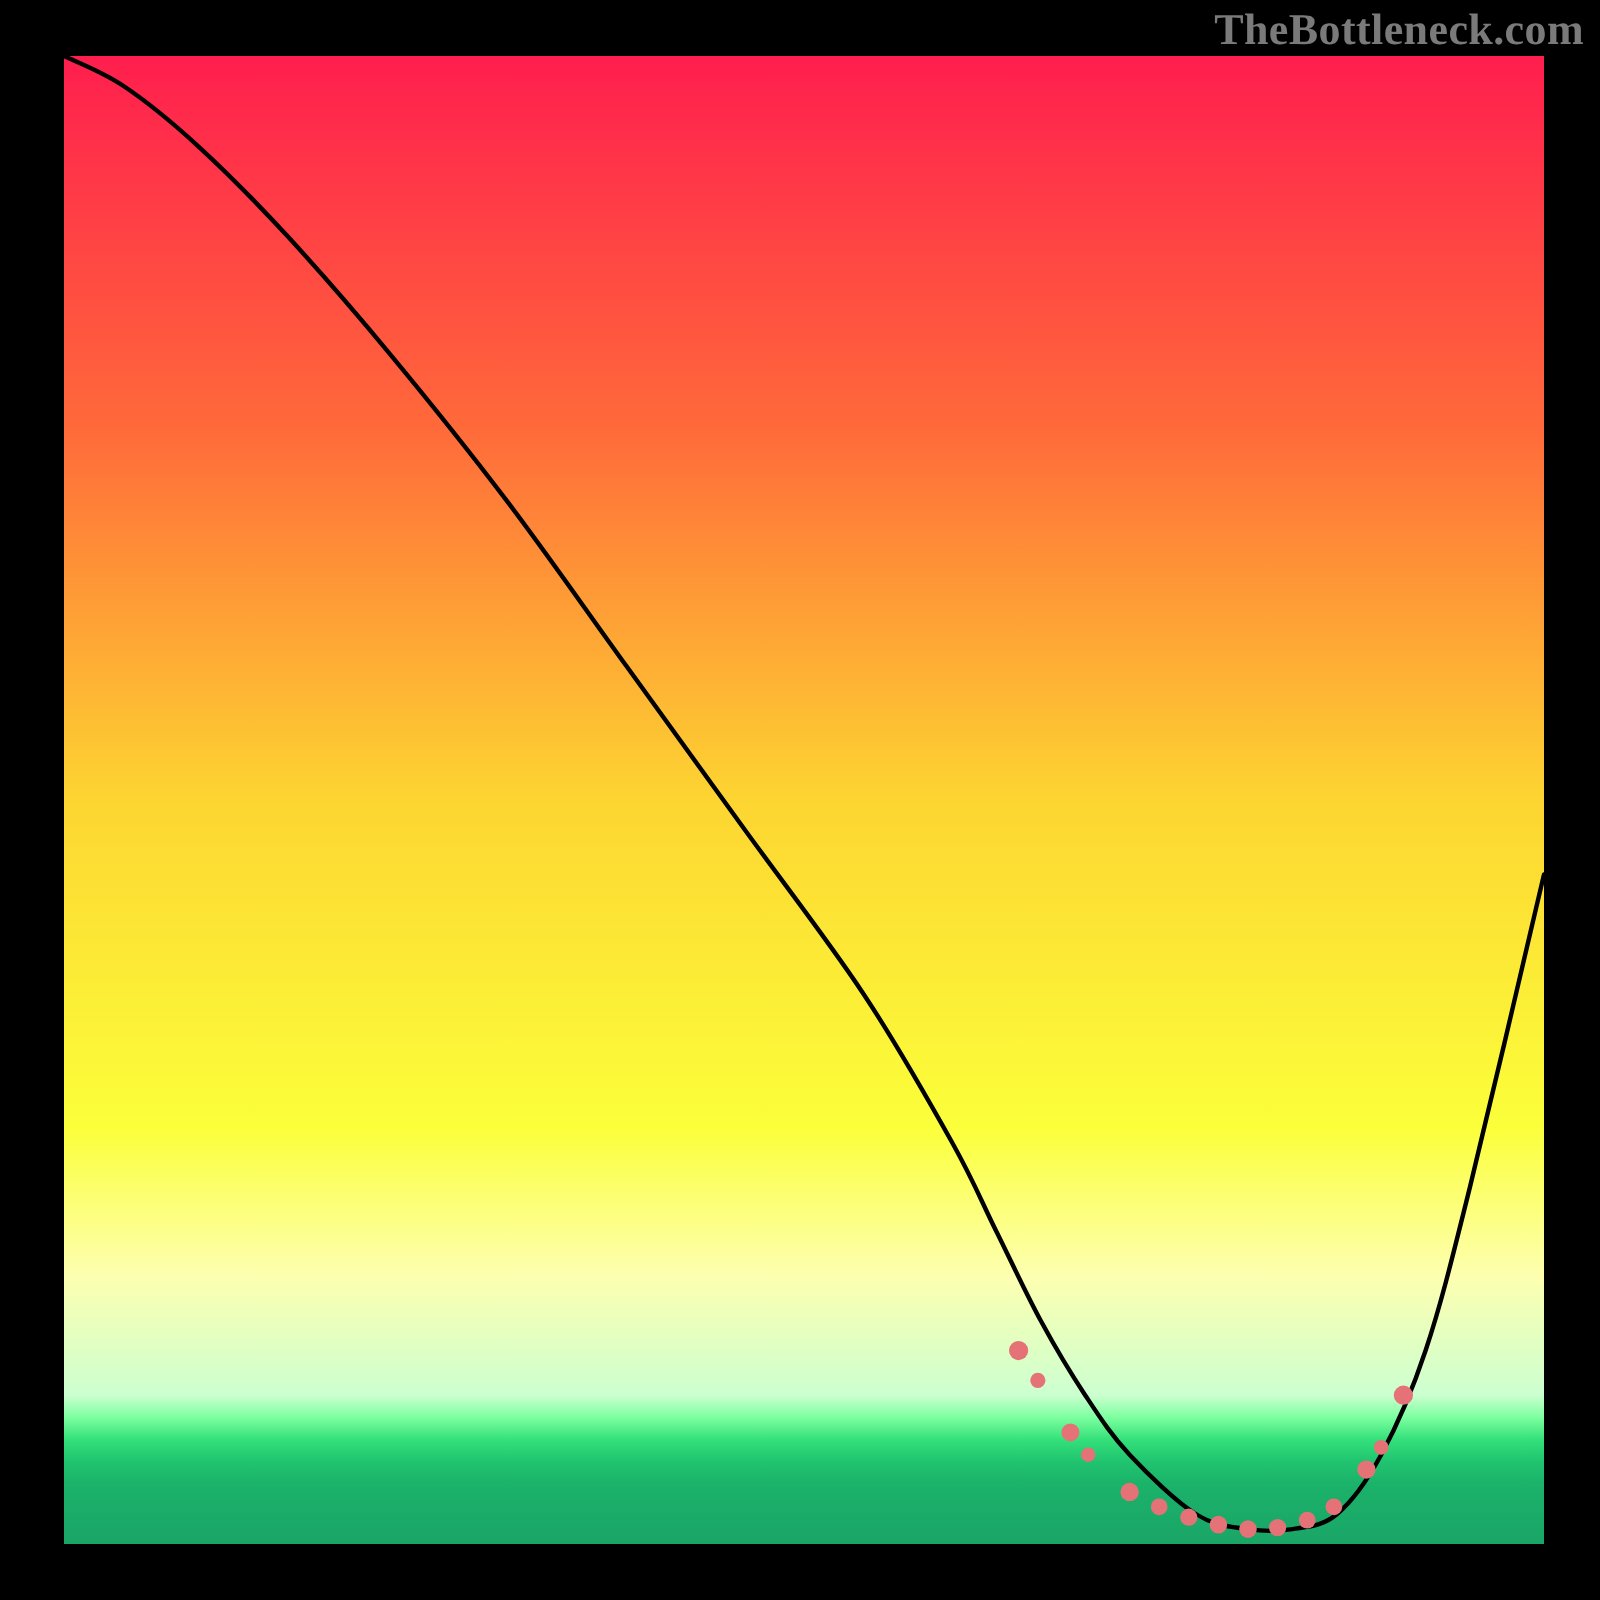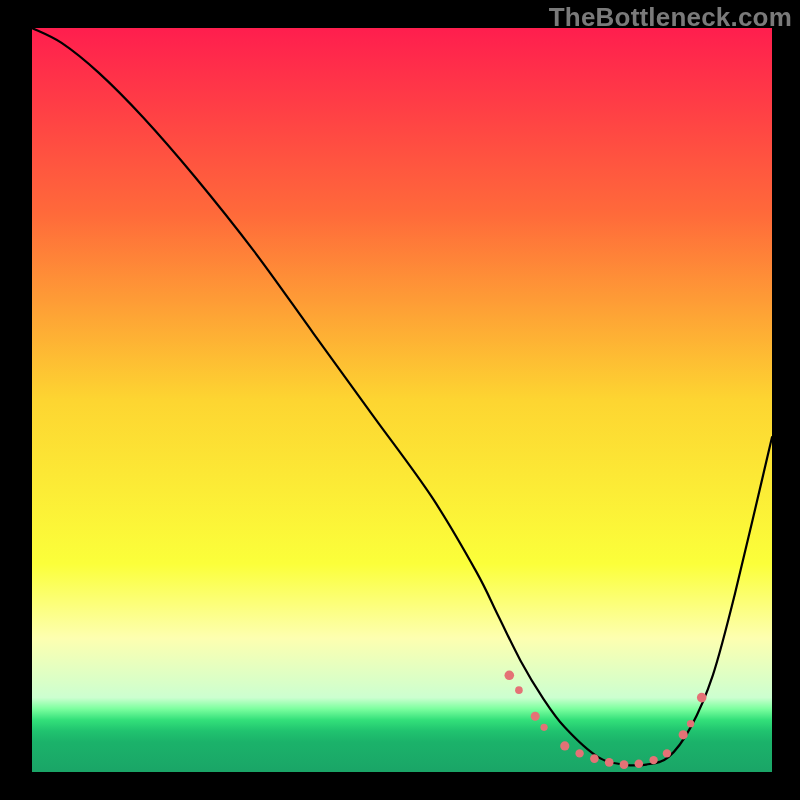--- a/index.html
+++ b/index.html
@@ -8,22 +8,22 @@
     position: relative;
     width: 800px;
     height: 800px;
     background: #000;
   }
   .watermark {
     position: absolute;
     top: 2px;
     right: 8px;
     color: #7a7a7a;
-    font-family: Liberation Sans, sans-serif;
-    font-size: 26px;
+    font-family: Liberation Serif, serif;
+    font-size: 22px;
     font-weight: bold;
     letter-spacing: 0.2px;
     z-index: 10;
     text-align: center;
   }
   .plot-area {
     position: absolute;
     left: 32px;
     top: 28px;
     width: 740px;

